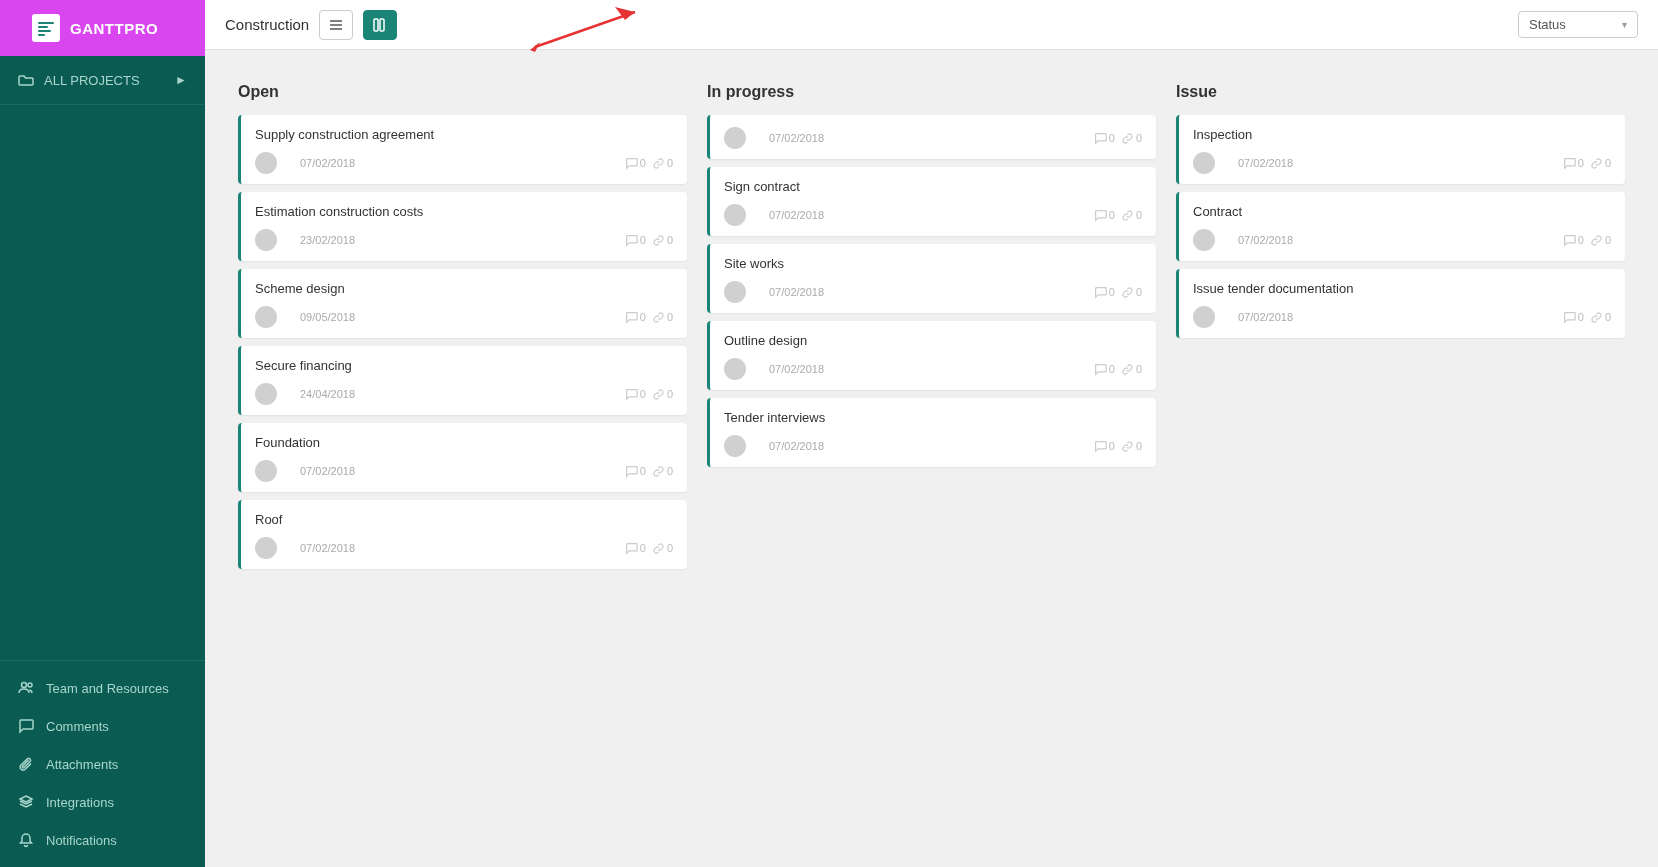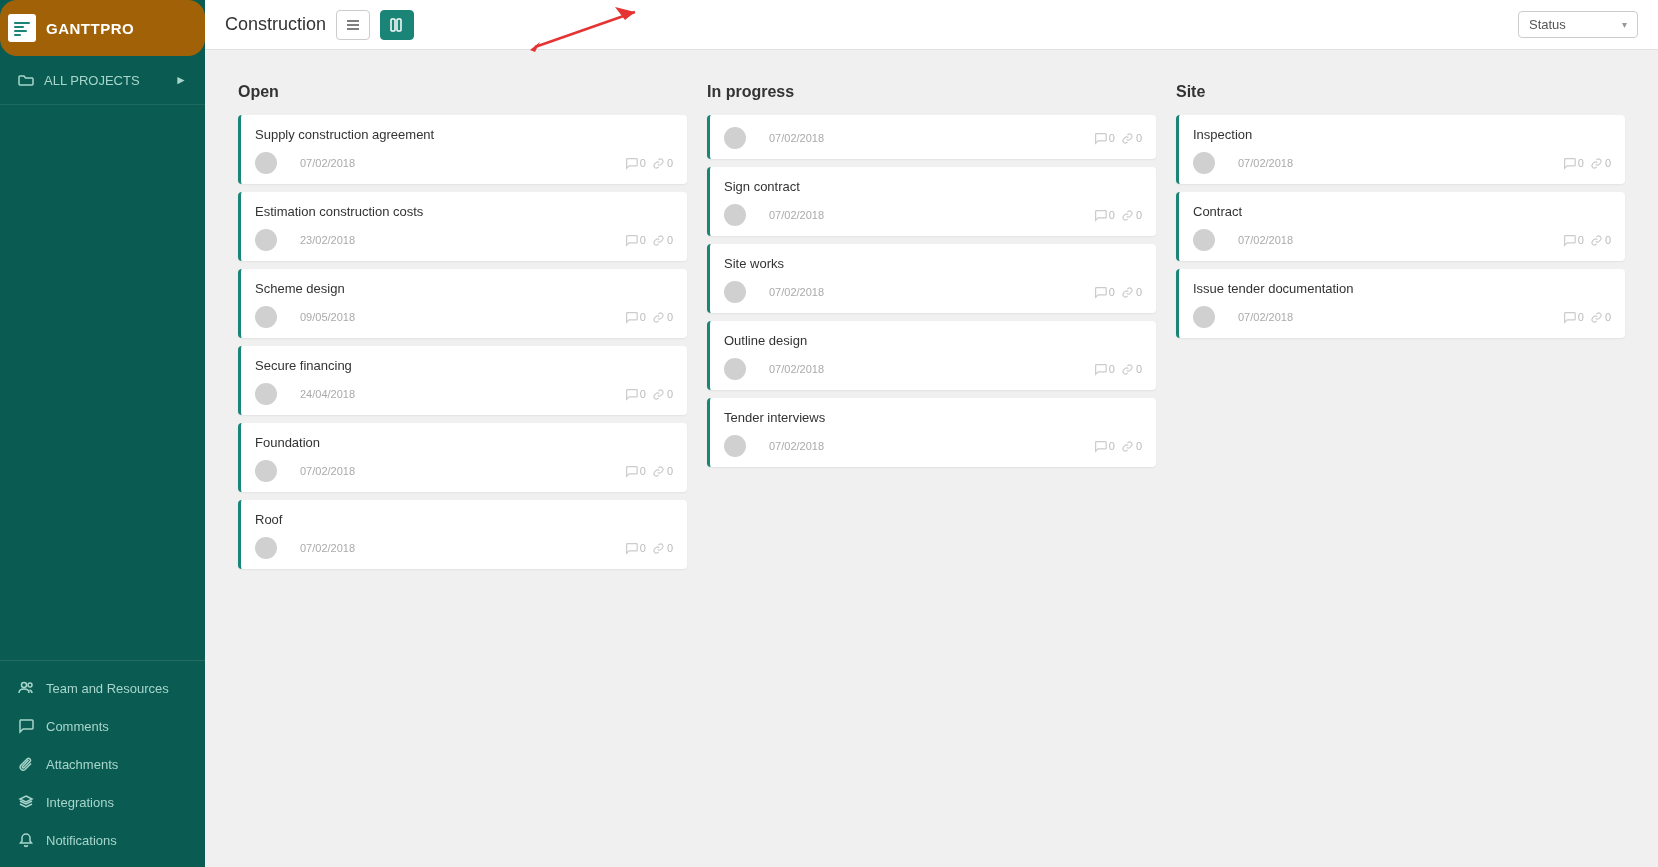--- a/index.html
+++ b/index.html
@@ -10,25 +10,24 @@
       width: 205px;
       min-width: 205px;
       background: #0a5c52;
       display: flex;
       flex-direction: column;
       height: 100%;
     }
     .sidebar-logo {
       display: flex;
       align-items: center;
-      padding: 14px 8px;
-      background: #a16207;
+      padding: 14px 32px;
+      background: #d946ef;
       gap: 10px;
       min-height: 50px;
-      border-radius: 17px;
     }
     .sidebar-logo-icon {
       width: 28px;
       height: 28px;
       background: #fff;
       border-radius: 3px;
       display: flex; align-items: center; justify-content: center;
     }
     .sidebar-logo-icon svg { width: 20px; height: 20px; }
     .sidebar-logo-text {
@@ -80,21 +79,21 @@
       background: #fff;
       display: flex;
       align-items: center;
       padding: 0 20px;
       height: 50px;
       border-bottom: 1px solid #e0e0e0;
       gap: 10px;
       position: relative;
     }
     .topbar-title {
-      font-size: 18px;
+      font-size: 15px;
       color: #333;
       font-weight: 500;
     }
     .topbar-view-btn {
       width: 34px;
       height: 30px;
       display: flex;
       align-items: center;
       justify-content: center;
       border: 1px solid #ccc;
@@ -554,21 +553,21 @@
         <svg viewBox="0 0 16 16">
                   <path d="M9 7a3 3 0 00-4.2 0L3 8.8a3 3 0 004.2 4.2l.9-.9M7 9a3 3 0 004.2 0l1.8-1.8a3 3 0 00-4.2-4.2l-.9.9" stroke="#ccc" stroke-width="1.5"></path>
                 </svg>
         <span>0</span>
       </span>
     </div>
           </div>
         </div>
       </div>
       <div class="board-column">
-        <div class="column-header">Site</div>
+        <div class="column-header">Issue</div>
         <div class="task-card done">
           <div class="task-title">Inspection</div>
           <div class="task-meta">
             <div class="task-avatar"></div>
             <div class="task-date">07/02/2018</div>
             <div class="task-icons">
       <span class="task-icon-group">
         <svg viewBox="0 0 16 16">
                   <path d="M2 2h12a1 1 0 011 1v7a1 1 0 01-1 1H5l-3 3V3a1 1 0 011-1z" stroke="#ccc" stroke-width="1.5"></path>
                 </svg>

